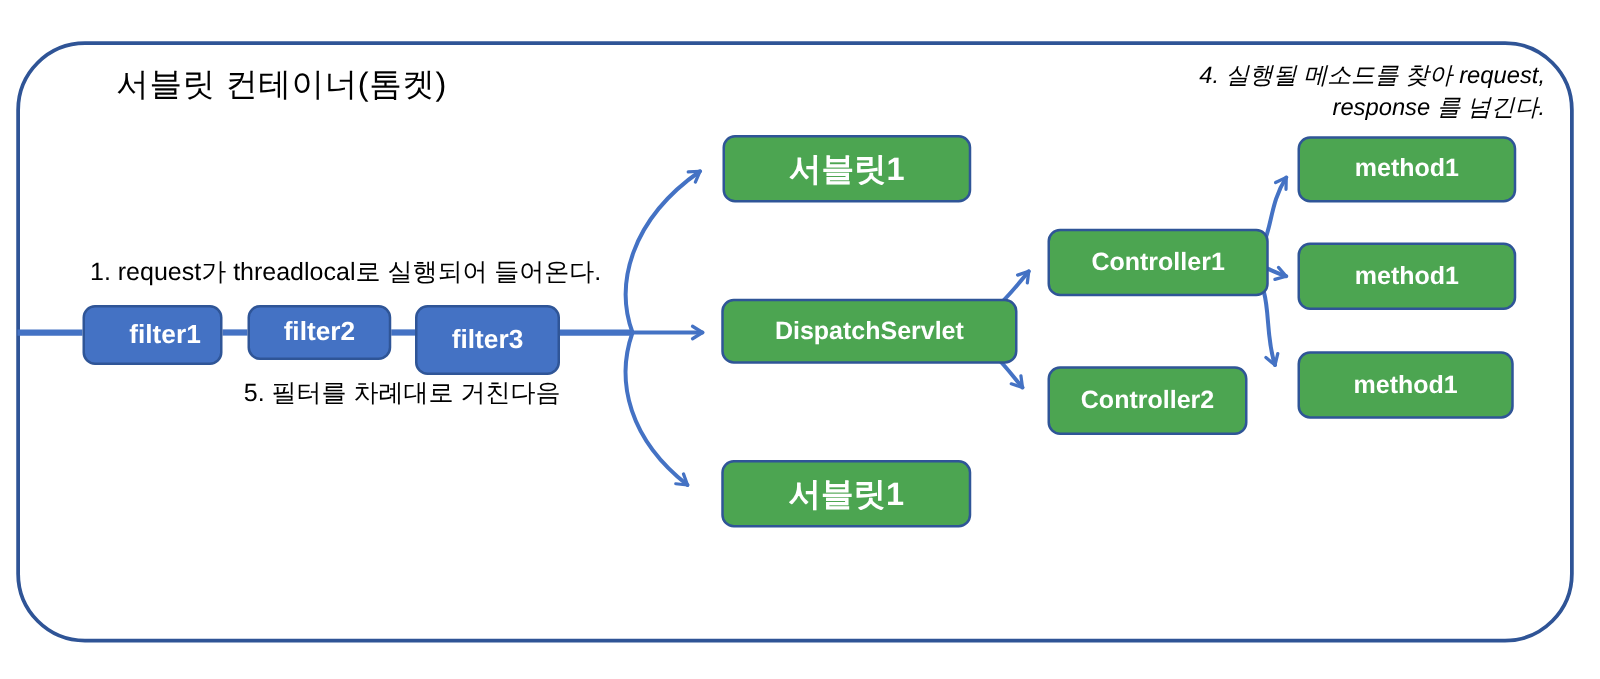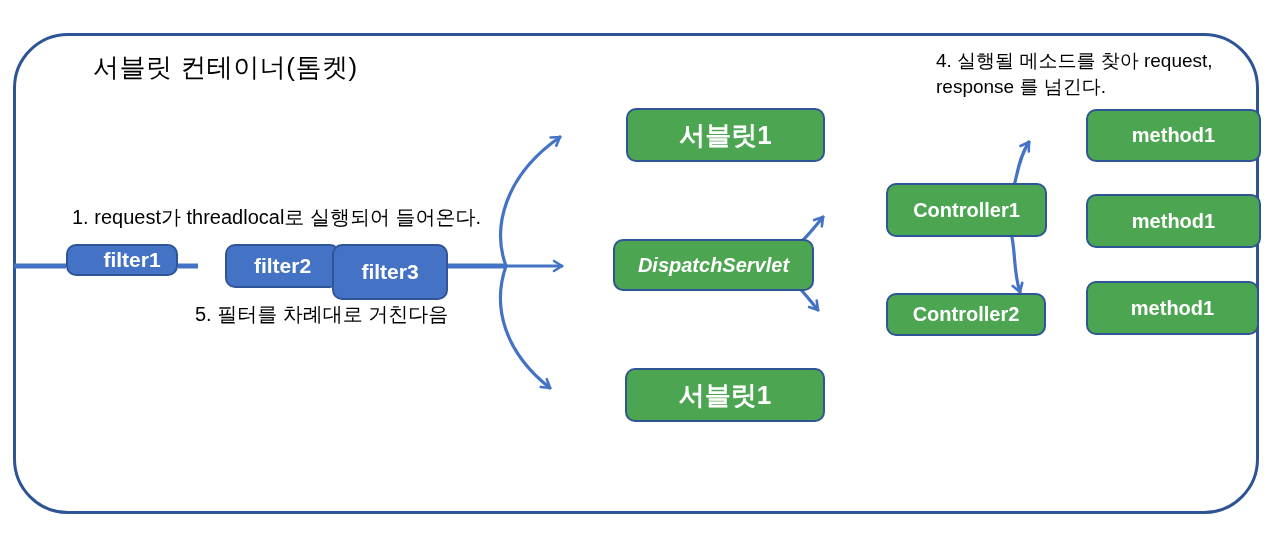--- a/index.html
+++ b/index.html
@@ -3,20 +3,21 @@
 <meta charset="utf-8">
 <style>
   html, body { margin: 0; padding: 0; background: #ffffff; }
   .canvas {
     position: relative;
     width: 1280px;
     height: 543px;
     background: #ffffff;
     font-family: "Liberation Sans", "DejaVu Sans", sans-serif;
     overflow: hidden;
+    text-align: right;
   }
   .frame {
     position: absolute;
     box-sizing: border-box;
     left: 13px; top: 33px;
     width: 1246px; height: 481px;
     border: 3px solid var(--container-border, #2F5496);
     border-radius: 55px;
     background: transparent;
   }
@@ -34,21 +35,21 @@
   .box {
     position: absolute;
     box-sizing: border-box;
     display: flex; align-items: center; justify-content: center;
     color: var(--box-text, #ffffff);
     border: 2px solid var(--box-border, #2F5597);
     border-radius: 10px;
     font-weight: 600;
   }
   .box.blue  { background: var(--filter-box-fill, #4472C4); font-size: 21px; }
-  .box.green { background: var(--servlet-box-fill, #4CA551); margin-left: 48px; }
+  .box.green { background: var(--servlet-box-fill, #4CA551); }
   .fs26 { font-size: 26px; }
   .fs24 { font-size: 20px; }
 </style>
 </head>
 <body>
 
 <div class="canvas">
 
   <div class="frame"></div>
 
@@ -74,30 +75,30 @@
     <path class="conn thin" marker-end="url(#arrow)" d="M 999 207 C 1020 196, 1012 168, 1029 142"></path>
     <path class="conn thin" marker-end="url(#arrow)" d="M 999 210 C 1013 213, 1019 218, 1029 221"></path>
     <path class="conn thin" marker-end="url(#arrow)" d="M 999 213 C 1020 232, 1010 262, 1020 292"></path>
   </svg>
 
   <div class="label title" style="left:93px; top:50px;"></div>
   <div class="label title" style="left:93px; top:50px;">서블릿 컨테이너(톰켓)</div>
 
   <div class="label step" style="left:40px; top:204px;margin-left:32px;">1. request가 threadlocal로 실행되어 들어온다.</div>
   <div class="label step" style="left:195px; top:301px;">5. 필터를 차례대로 거친다음</div>
-  <div class="label step-wrap" style="left:936px; top:48px; width:300px;">4. 실행될 메소드를 찾아 request, response 를 넘긴다.</div>
+  <div class="label step-wrap" style="left:936px; top:48px; width:300px;font-style:italic;">4. 실행될 메소드를 찾아 request, response 를 넘긴다.</div>
 
-  <div class="box blue" style="left:66px;  top:244px; width:112px; height:32px;padding-left:20px;">filter1</div>
-  <div class="box blue" style="left:198px; top:244px; width:115px; height:44px;margin-left:27px;">filter2</div>
+  <div class="box blue" style="left:66px;  top:244px; width:112px; height:48px;padding-left:20px;">filter1</div>
+  <div class="box blue" style="left:198px; top:244px; width:115px; height:44px;">filter2</div>
   <div class="box blue" style="left:332px; top:244px; width:116px; height:56px;">filter3</div>
 
   <div class="box green fs26" style="left:578px; top:108px; width:199px; height:54px;">서블릿1</div>
-  <div class="box green fs24" style="left:565px; top:239px; width:201px; height:52px;font-style:italic;">DispatchServlet</div>
+  <div class="box green fs24" style="left:577px; top:239px; width:237px; height:52px;">DispatchServlet</div>
   <div class="box green fs26" style="left:577px; top:368px; width:200px; height:54px;">서블릿1</div>
 
-  <div class="box green fs24" style="left:838px; top:183px; width:161px; height:54px;">Controller1</div>
-  <div class="box green fs24" style="left:838px; top:293px; width:160px; height:43px;">Controller2</div>
+  <div class="box green fs24" style="left:838px; top:183px; width:177px; height:54px;">Controller1</div>
+  <div class="box green fs24" style="left:838px; top:293px; width:160px; height:55px;">Controller2</div>
 
   <div class="box green fs24" style="left:1038px; top:109px; width:175px; height:53px;">method1</div>
   <div class="box green fs24" style="left:1038px; top:194px; width:175px; height:54px;">method1</div>
   <div class="box green fs24" style="left:1038px; top:281px; width:173px; height:54px;">method1</div>
 
 </div>
 
 </body></html>

